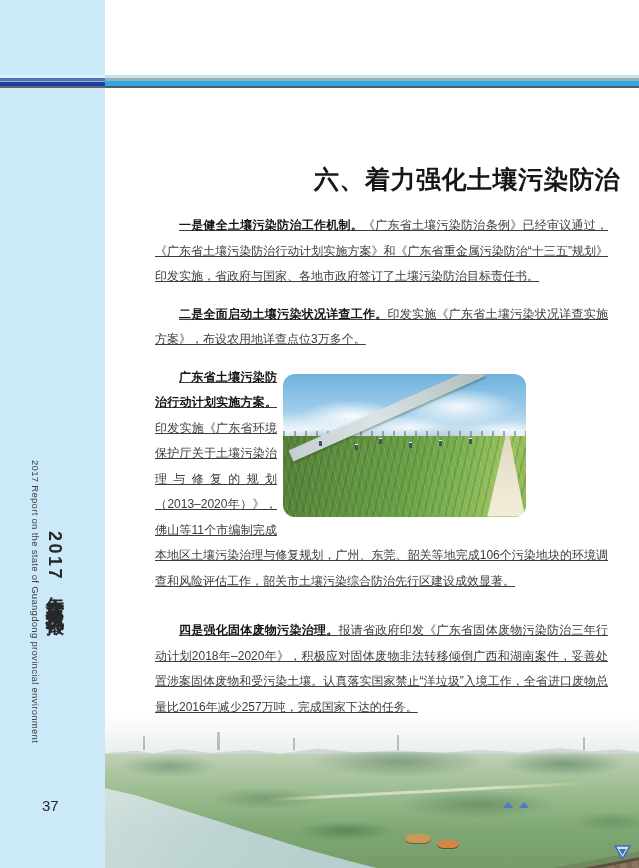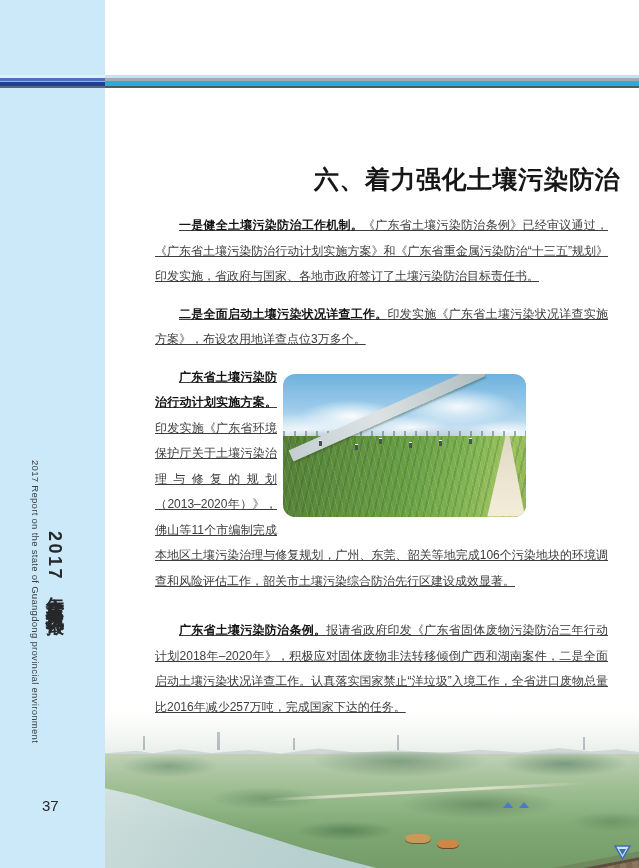--- a/index.html
+++ b/index.html
@@ -173,21 +173,21 @@
             <i></i>
             <i></i>
             <i></i>
             <i></i>
             <i></i>
             <i></i>
           </span>
         </span><span class="lead">广东省土壤污染防治行动计划实施方案。</span><span>印发实施《广东省环境保护厅关于土壤污染治理与修复的规划（2013–2020年）》，佛山等11个市编制完成本地区土壤污染治理与修复规划，广州、东莞、韶关等地完成106个污染地块的环境调查和风险评估工作，韶关市土壤污染综合防治先行区建设成效显著。</span></p>
     <div class="clear"></div>
 
-    <p><span class="lead">广东省土壤污染防治条例。</span><span>报请省政府印发《广东省固体废物污染防治三年行动计划2018年–2020年》，积极应对固体废物非法转移倾倒广西和湖南案件，二是全面启动土壤污染状况详查工作。认真落实国家禁止“洋垃圾”入境工作，全省进口废物总量比2016年减少257万吨，完成国家下达的任务。</span></p>
+    <p><span class="lead">四是强化固体废物污染治理。</span><span>报请省政府印发《广东省固体废物污染防治三年行动计划2018年–2020年》，积极应对固体废物非法转移倾倒广西和湖南案件，妥善处置涉案固体废物和受污染土壤。认真落实国家禁止“洋垃圾”入境工作，全省进口废物总量比2016年减少257万吨，完成国家下达的任务。</span></p>
   </div>
 
   <div class="photo-wetland" aria-label="河流湿地公园景观照片">
     <div class="w-sky"></div>
     <div class="w-skyline"></div>
     <div class="w-chimneys">
         <i></i>
         <i></i>
         <i></i>
         <i></i>

